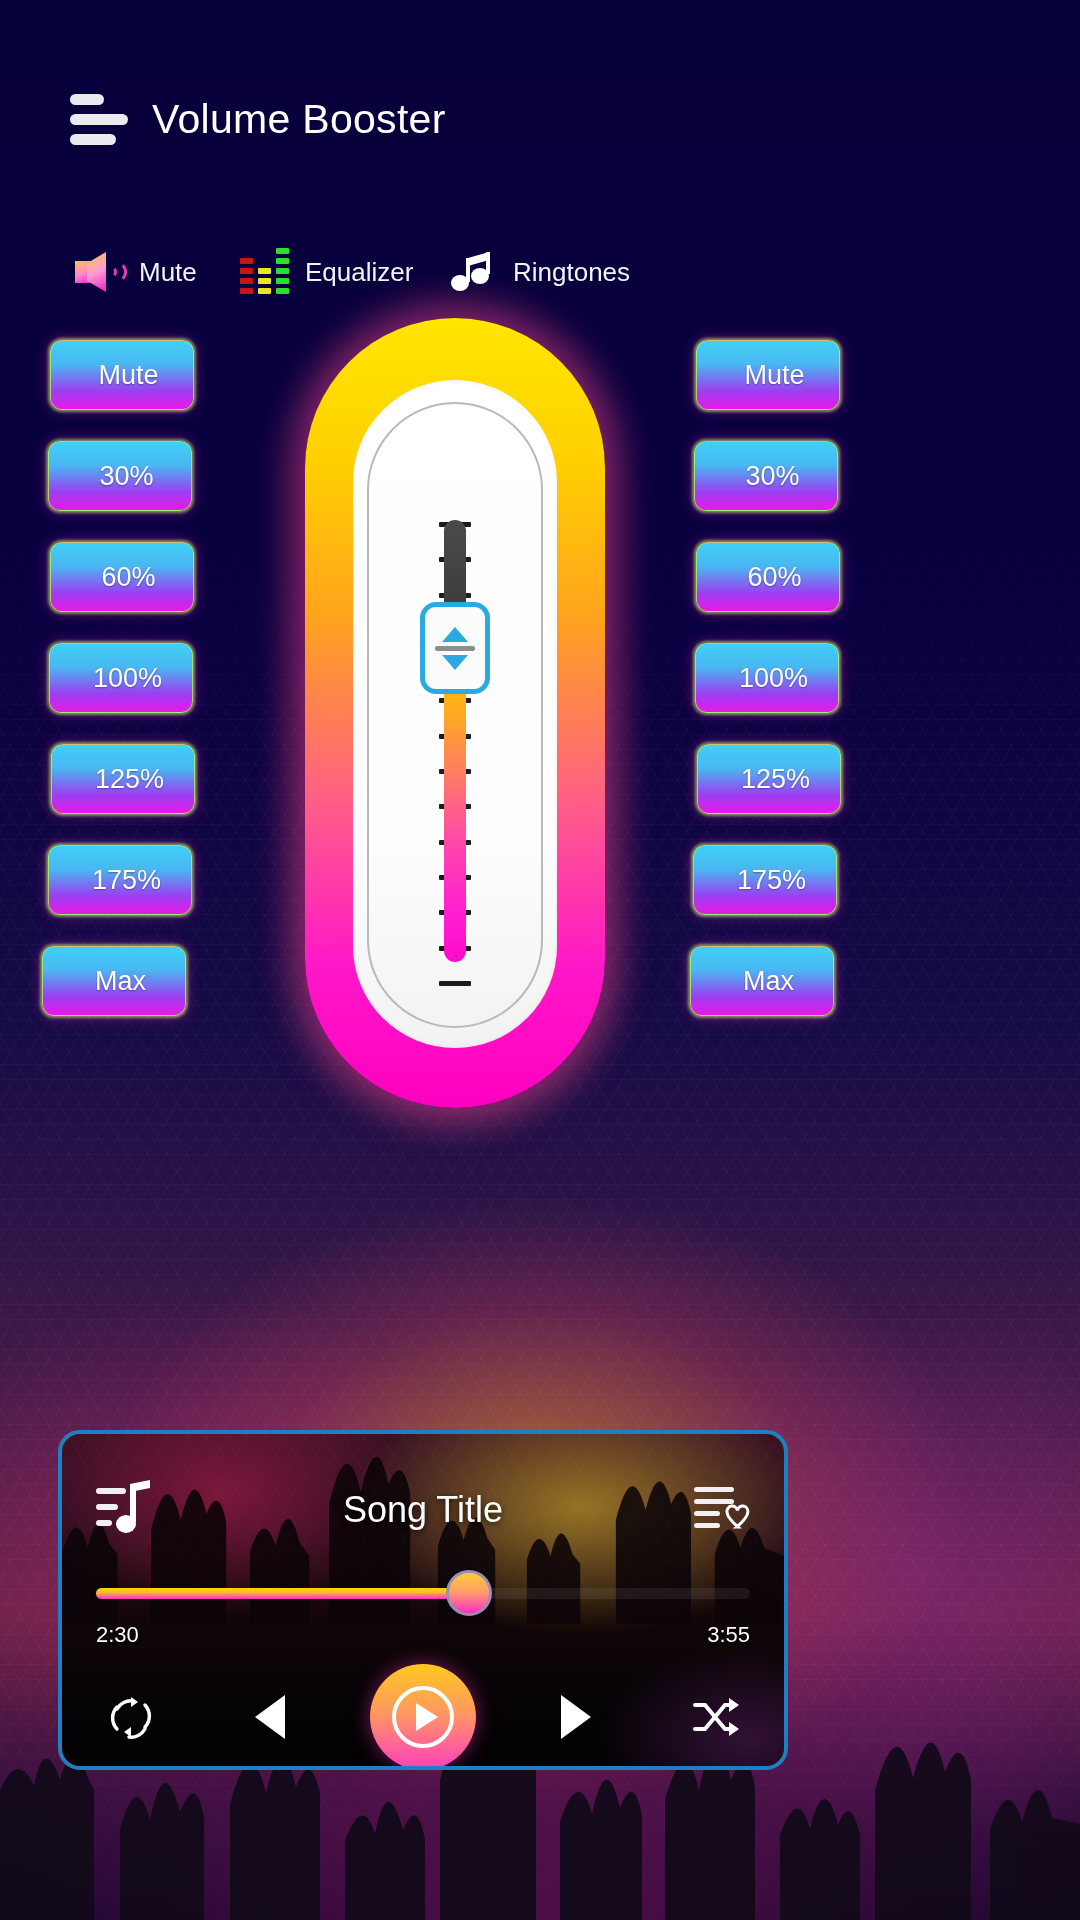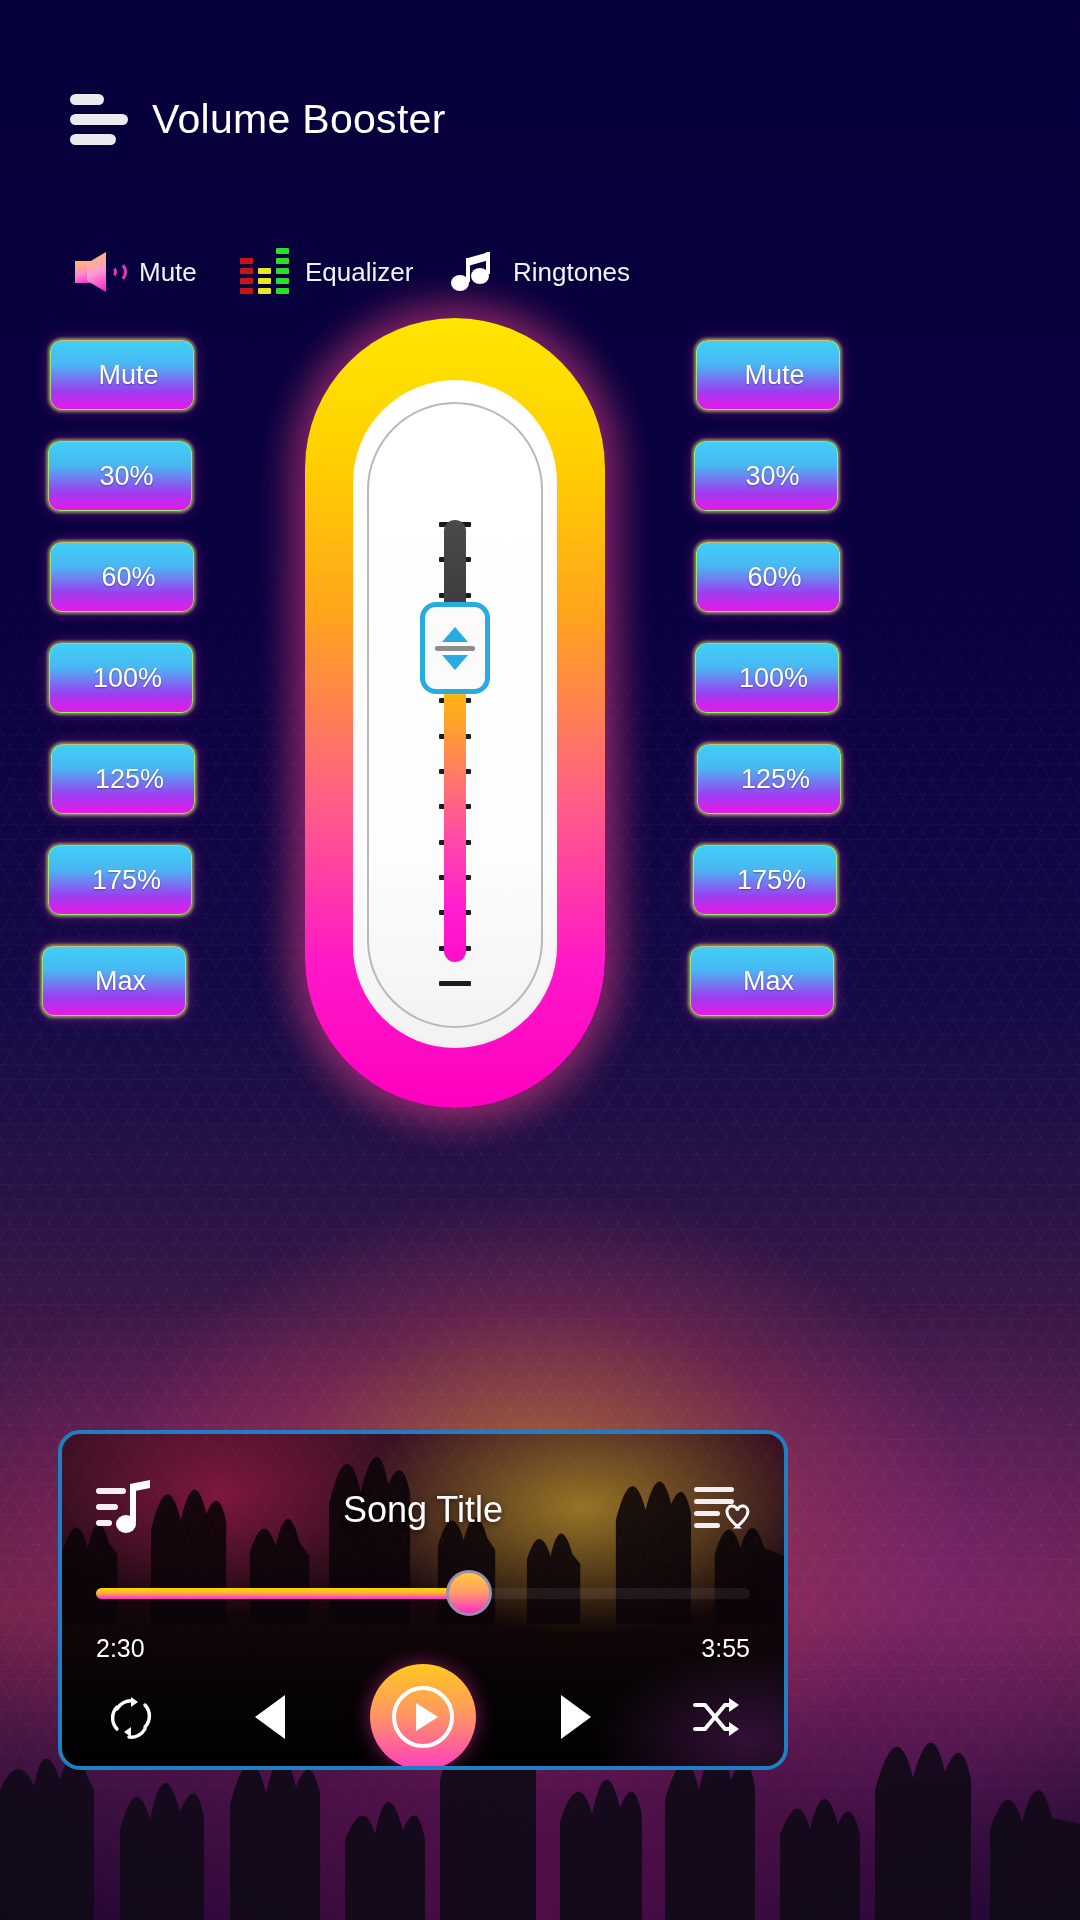--- a/index.html
+++ b/index.html
@@ -199,21 +199,21 @@
   .prog-row { position: absolute; left: 34px; right: 34px; top: 148px; height: 20px; }
   .prog-track { position:absolute; left:0; right:0; top: 6px; height: 11px; border-radius: 6px; background: rgba(255,255,255,0.07); }
   .prog-fill { position:absolute; left:0; top: 6px; height: 11px; border-radius: 6px;
     background: linear-gradient(180deg,#ffd700 0%, #ffb82e 42%, #ff5ca8 78%, #ff2fc4 100%); }
   .prog-thumb {
     position:absolute; top: -12px; width: 46px; height: 46px; border-radius: 50%;
     background: linear-gradient(180deg,#ffc93c 0%, #ff9d6b 48%, #ff2fc8 100%);
     border: 3px solid #9a8fb0; transform: translateX(-50%); cursor: pointer;
   }
   .time-row { position: absolute; left: 34px; right: 34px; top: 188px; display:flex; justify-content: space-between; }
-  .time-row span { color: #ffffff; font-size: 25px; text-shadow: 0 1px 3px rgba(0,0,0,0.8); margin-top: 12px; }
+  .time-row span { color: #ffffff; font-size: 22px; text-shadow: 0 1px 3px rgba(0,0,0,0.8); }
 
   .ctrl-row { position: absolute; left: 30px; right: 30px; top: 238px; height: 90px; display:flex; align-items:center; justify-content: space-between; }
   .ctrl { width: 78px; height: 78px; display:flex; align-items:center; justify-content:center; cursor: pointer; }
   .ctrl svg { width: 52px; height: 52px; }
   .play-big {
     width: 106px; height: 106px; border-radius: 50%;
     background: linear-gradient(180deg,#ffc820 0%, #ff9a5e 45%, #ff3dc0 100%);
     display:flex; align-items:center; justify-content:center; cursor: pointer;
     box-shadow: 0 0 20px rgba(255,60,190,0.45);
   }

